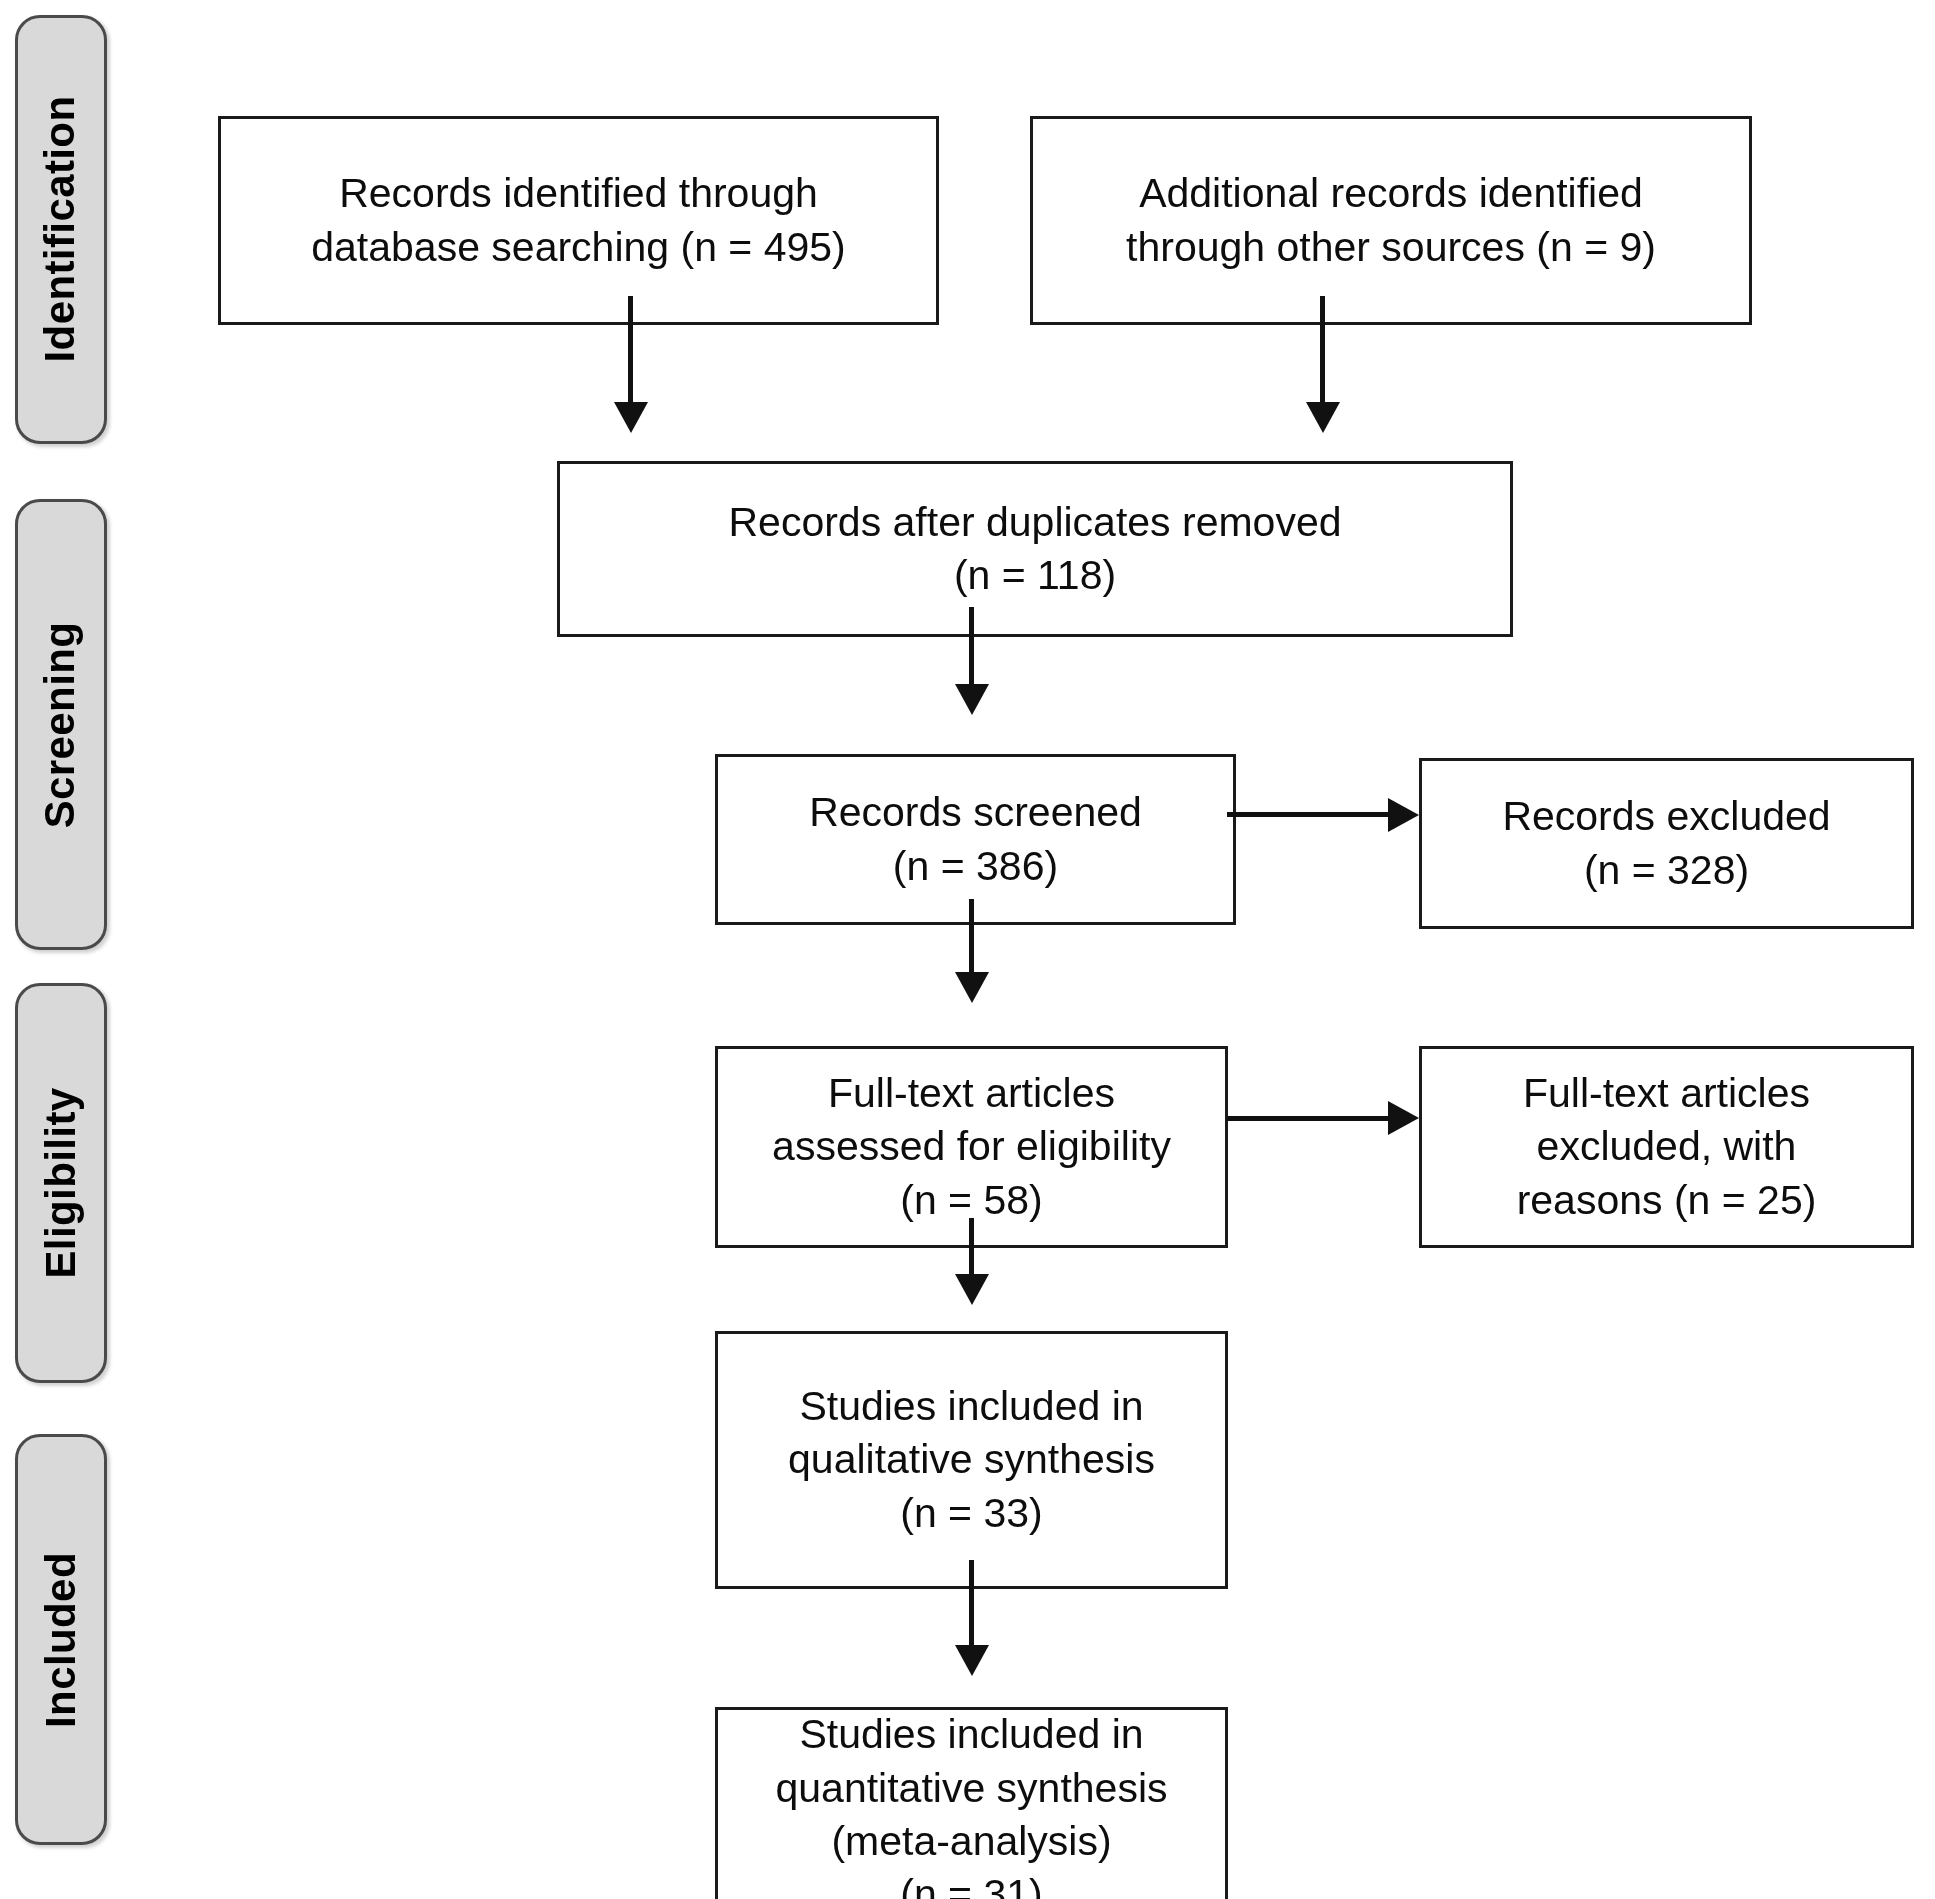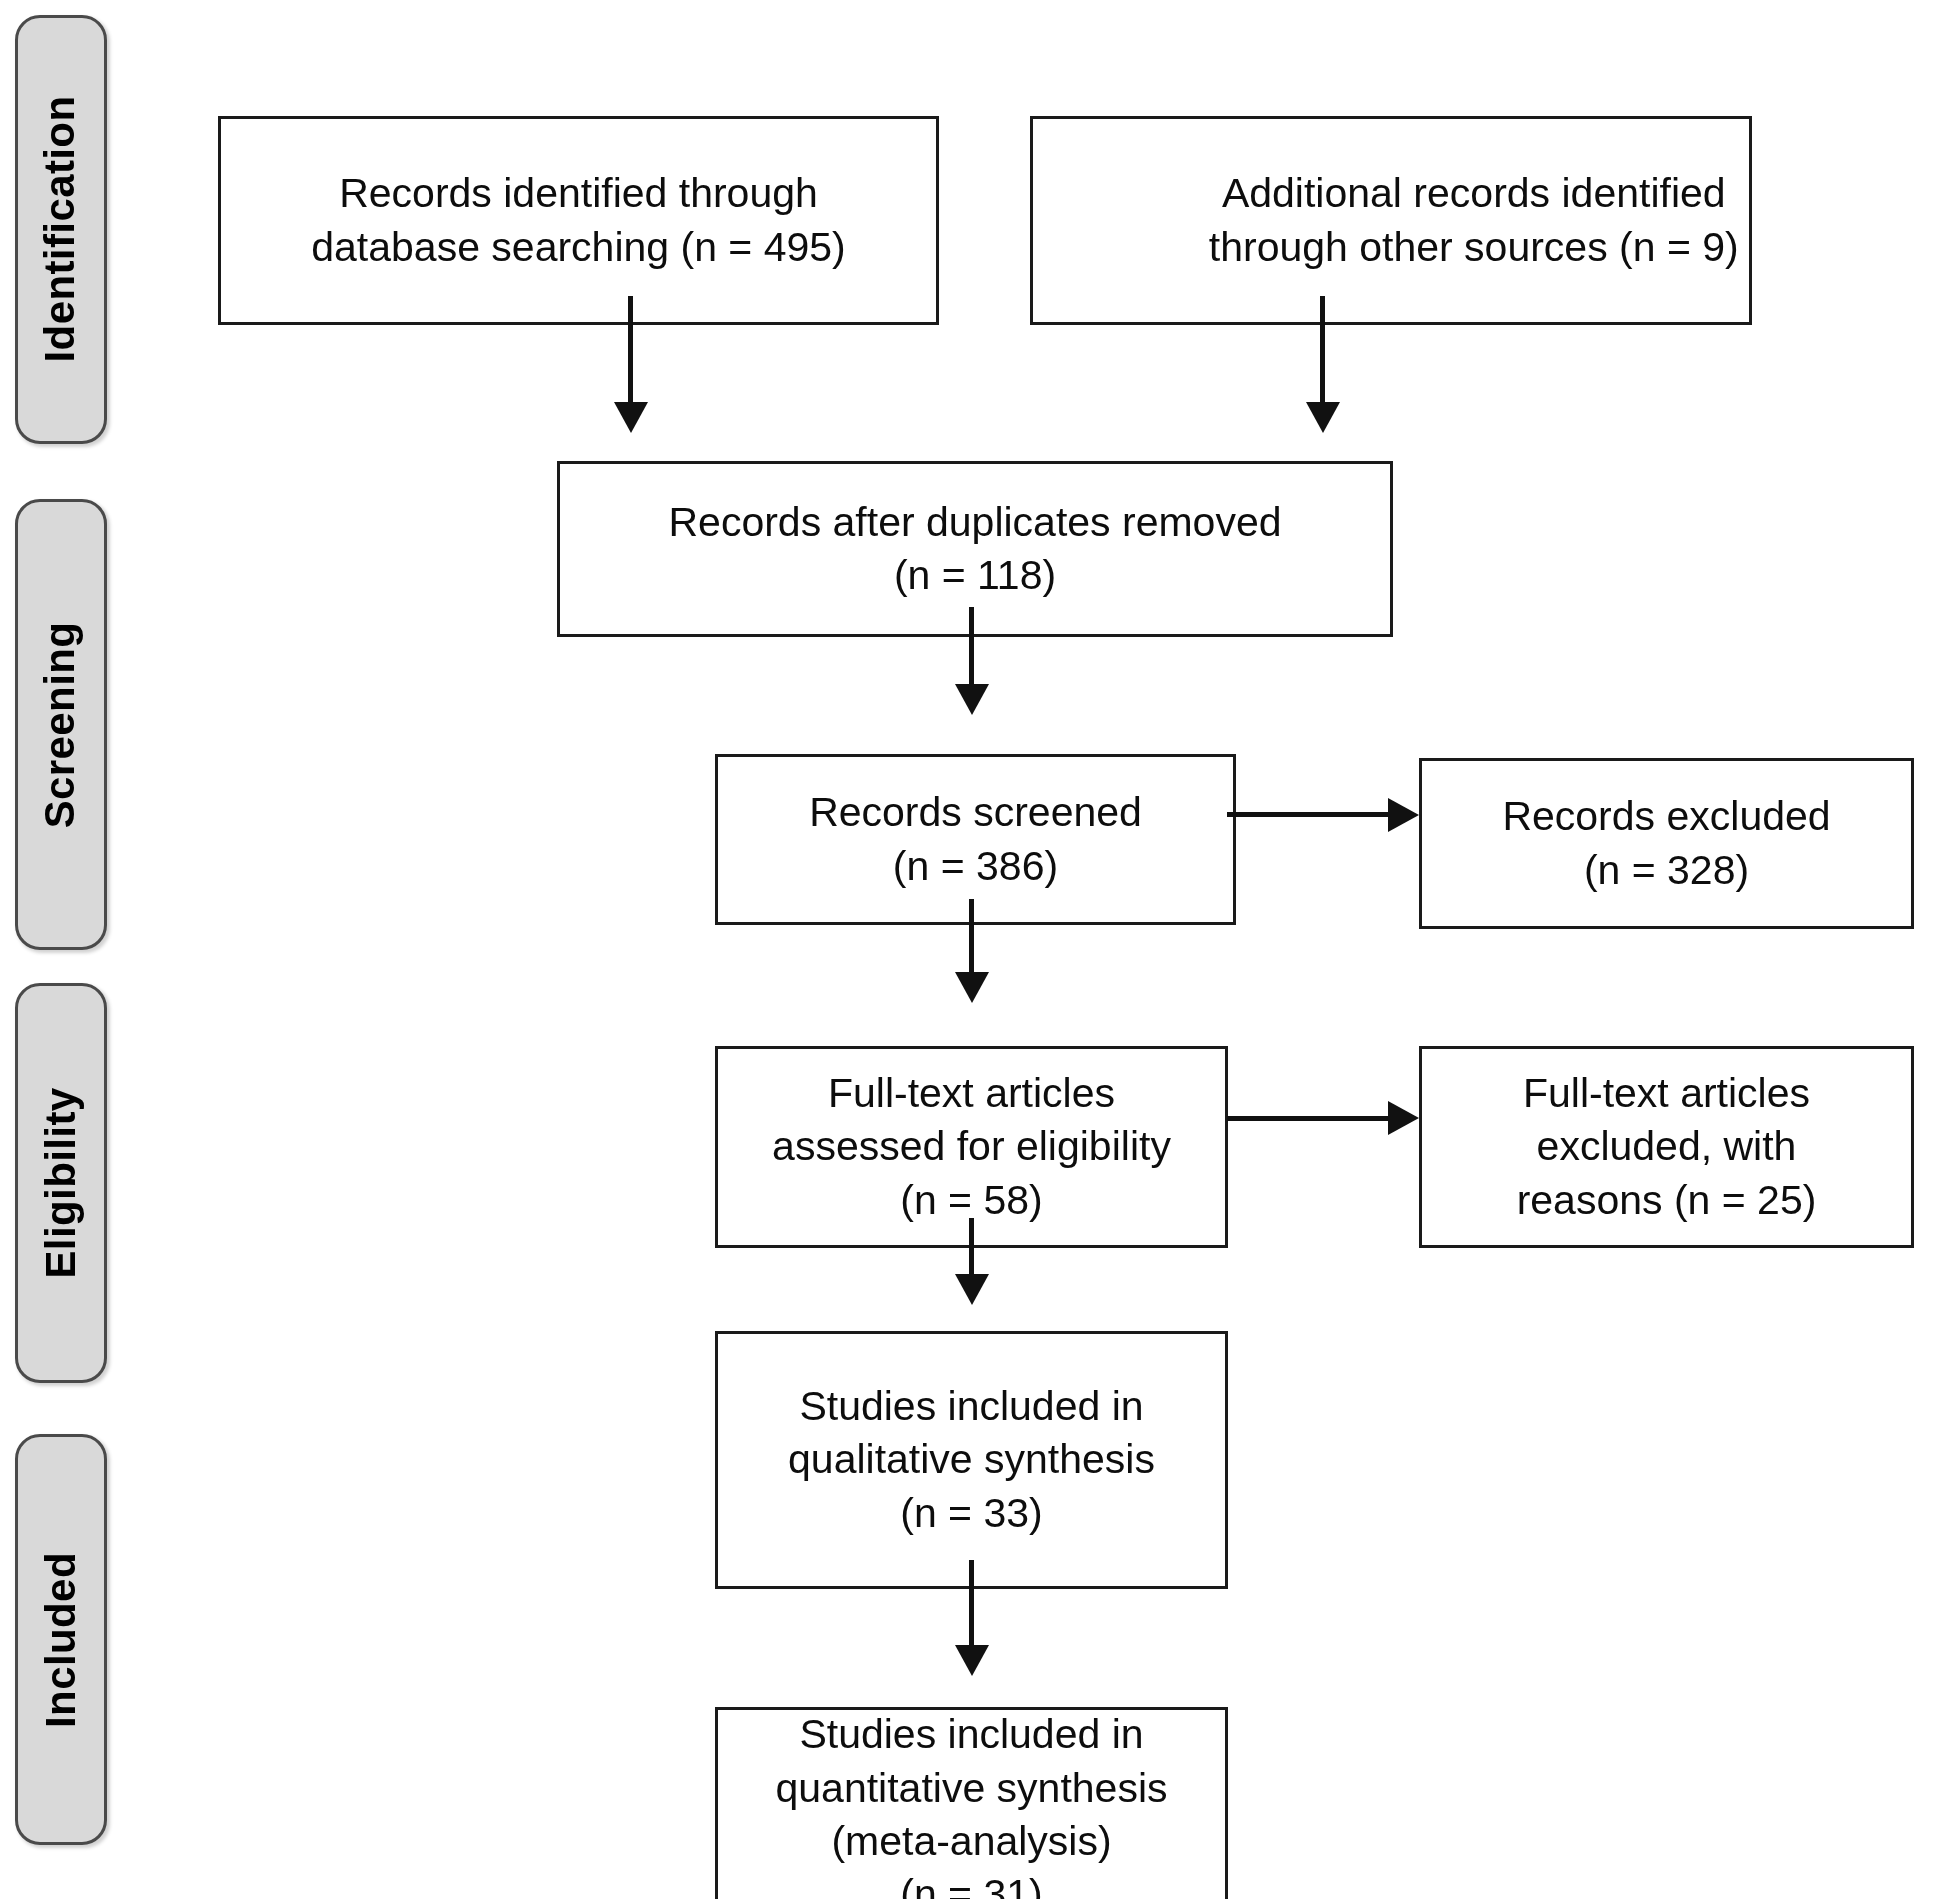--- a/index.html
+++ b/index.html
@@ -105,32 +105,32 @@
 
   <div class="stage-pill" style="left:14.7px; top:1434px; width:92px; height:411px;">
     <span class="stage-label">Included</span>
   </div>
 
   <div class="flow-box" style="left:218px; top:88px; width:721px; height:209px;">
     <span class="box-text">Records identified through
 database searching (n = 495)</span>
   </div>
 
-  <div class="flow-box" style="left:1030px; top:88px; width:722px; height:209px;justify-content:flex-end;">
+  <div class="flow-box" style="left:1030px; top:88px; width:722px; height:209px;">
     <span class="box-text">Additional records identified
 through other sources (n = 9)</span>
   </div>
 
   <div class="vline" style="left:628px; top:296px; height:110px;"></div>
   <div class="arrow-down" style="left:614px; top:402px;"></div>
 
   <div class="vline" style="left:1320px; top:296px; height:110px;"></div>
   <div class="arrow-down" style="left:1306px; top:402px;"></div>
 
-  <div class="flow-box" style="left:557px; top:433px; width:836px; height:176px;">
+  <div class="flow-box" style="left:557px; top:433px; width:956px; height:176px;">
     <span class="box-text">Records after duplicates removed
 (n = 118)</span>
   </div>
 
   <div class="vline" style="left:969px; top:607px; height:81px;"></div>
   <div class="arrow-down" style="left:955px; top:684px;"></div>
 
   <div class="flow-box" style="left:715px; top:726px; width:521px; height:171px;">
     <span class="box-text">Records screened
 (n = 386)</span>

